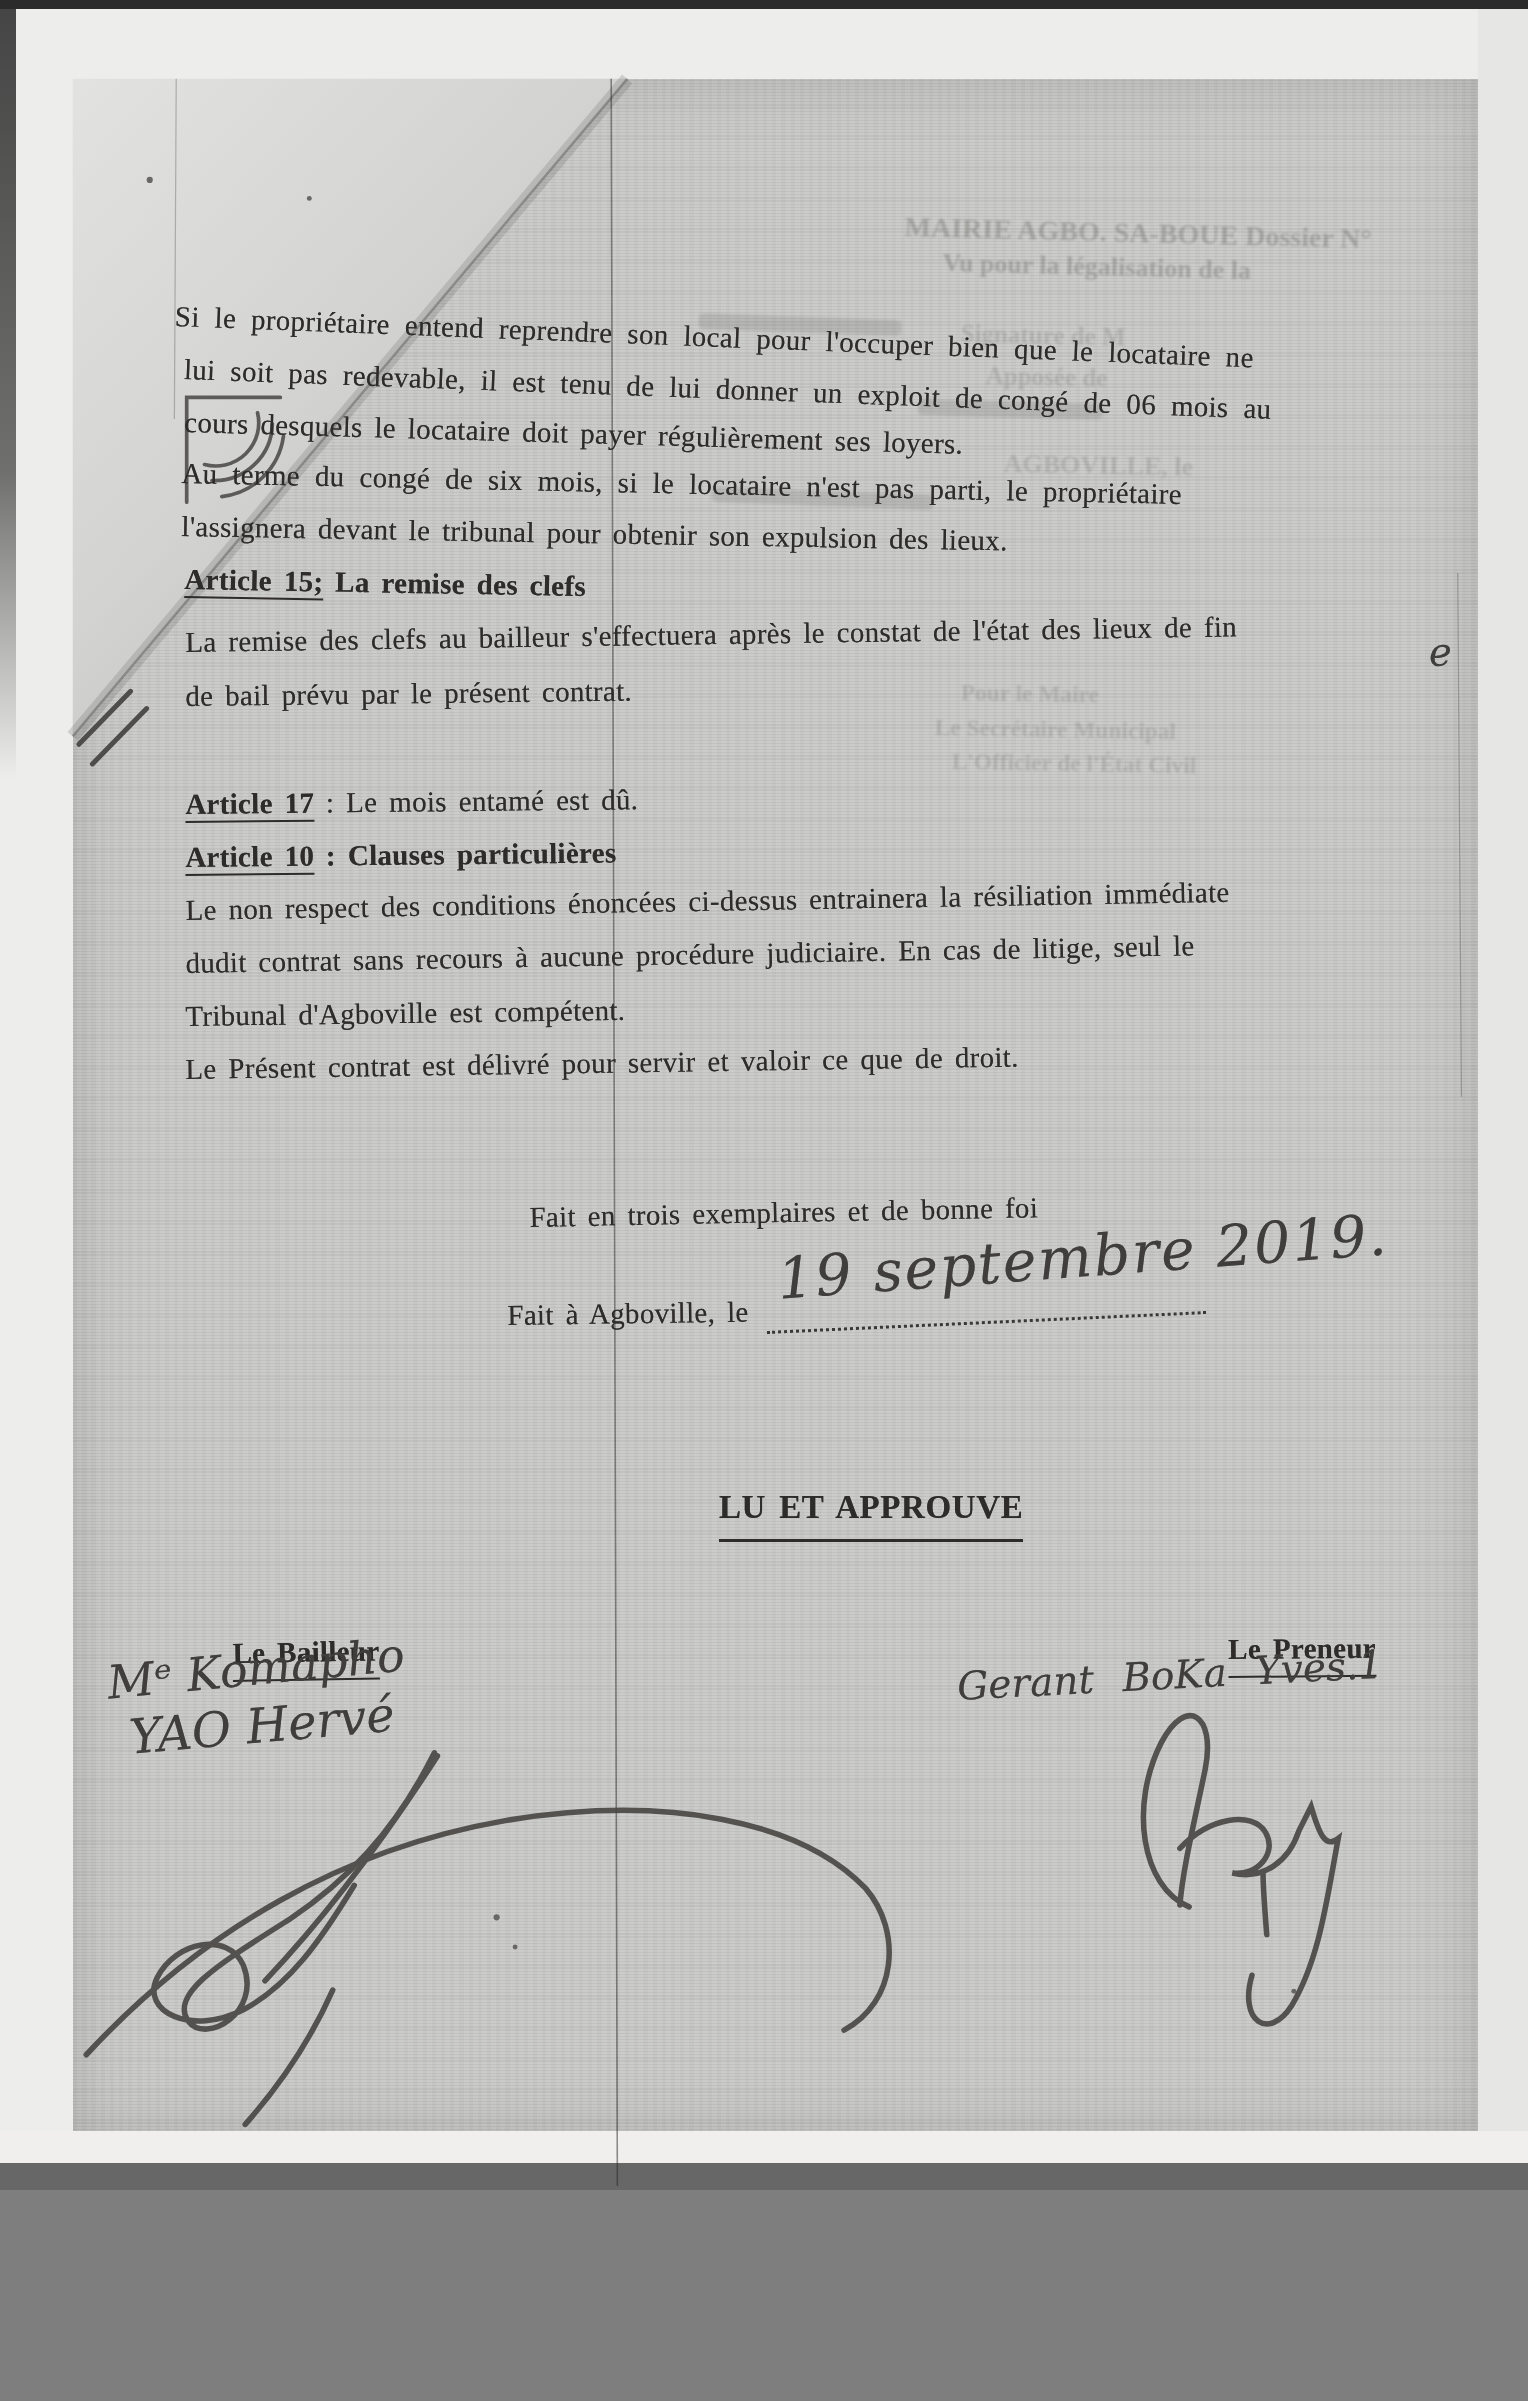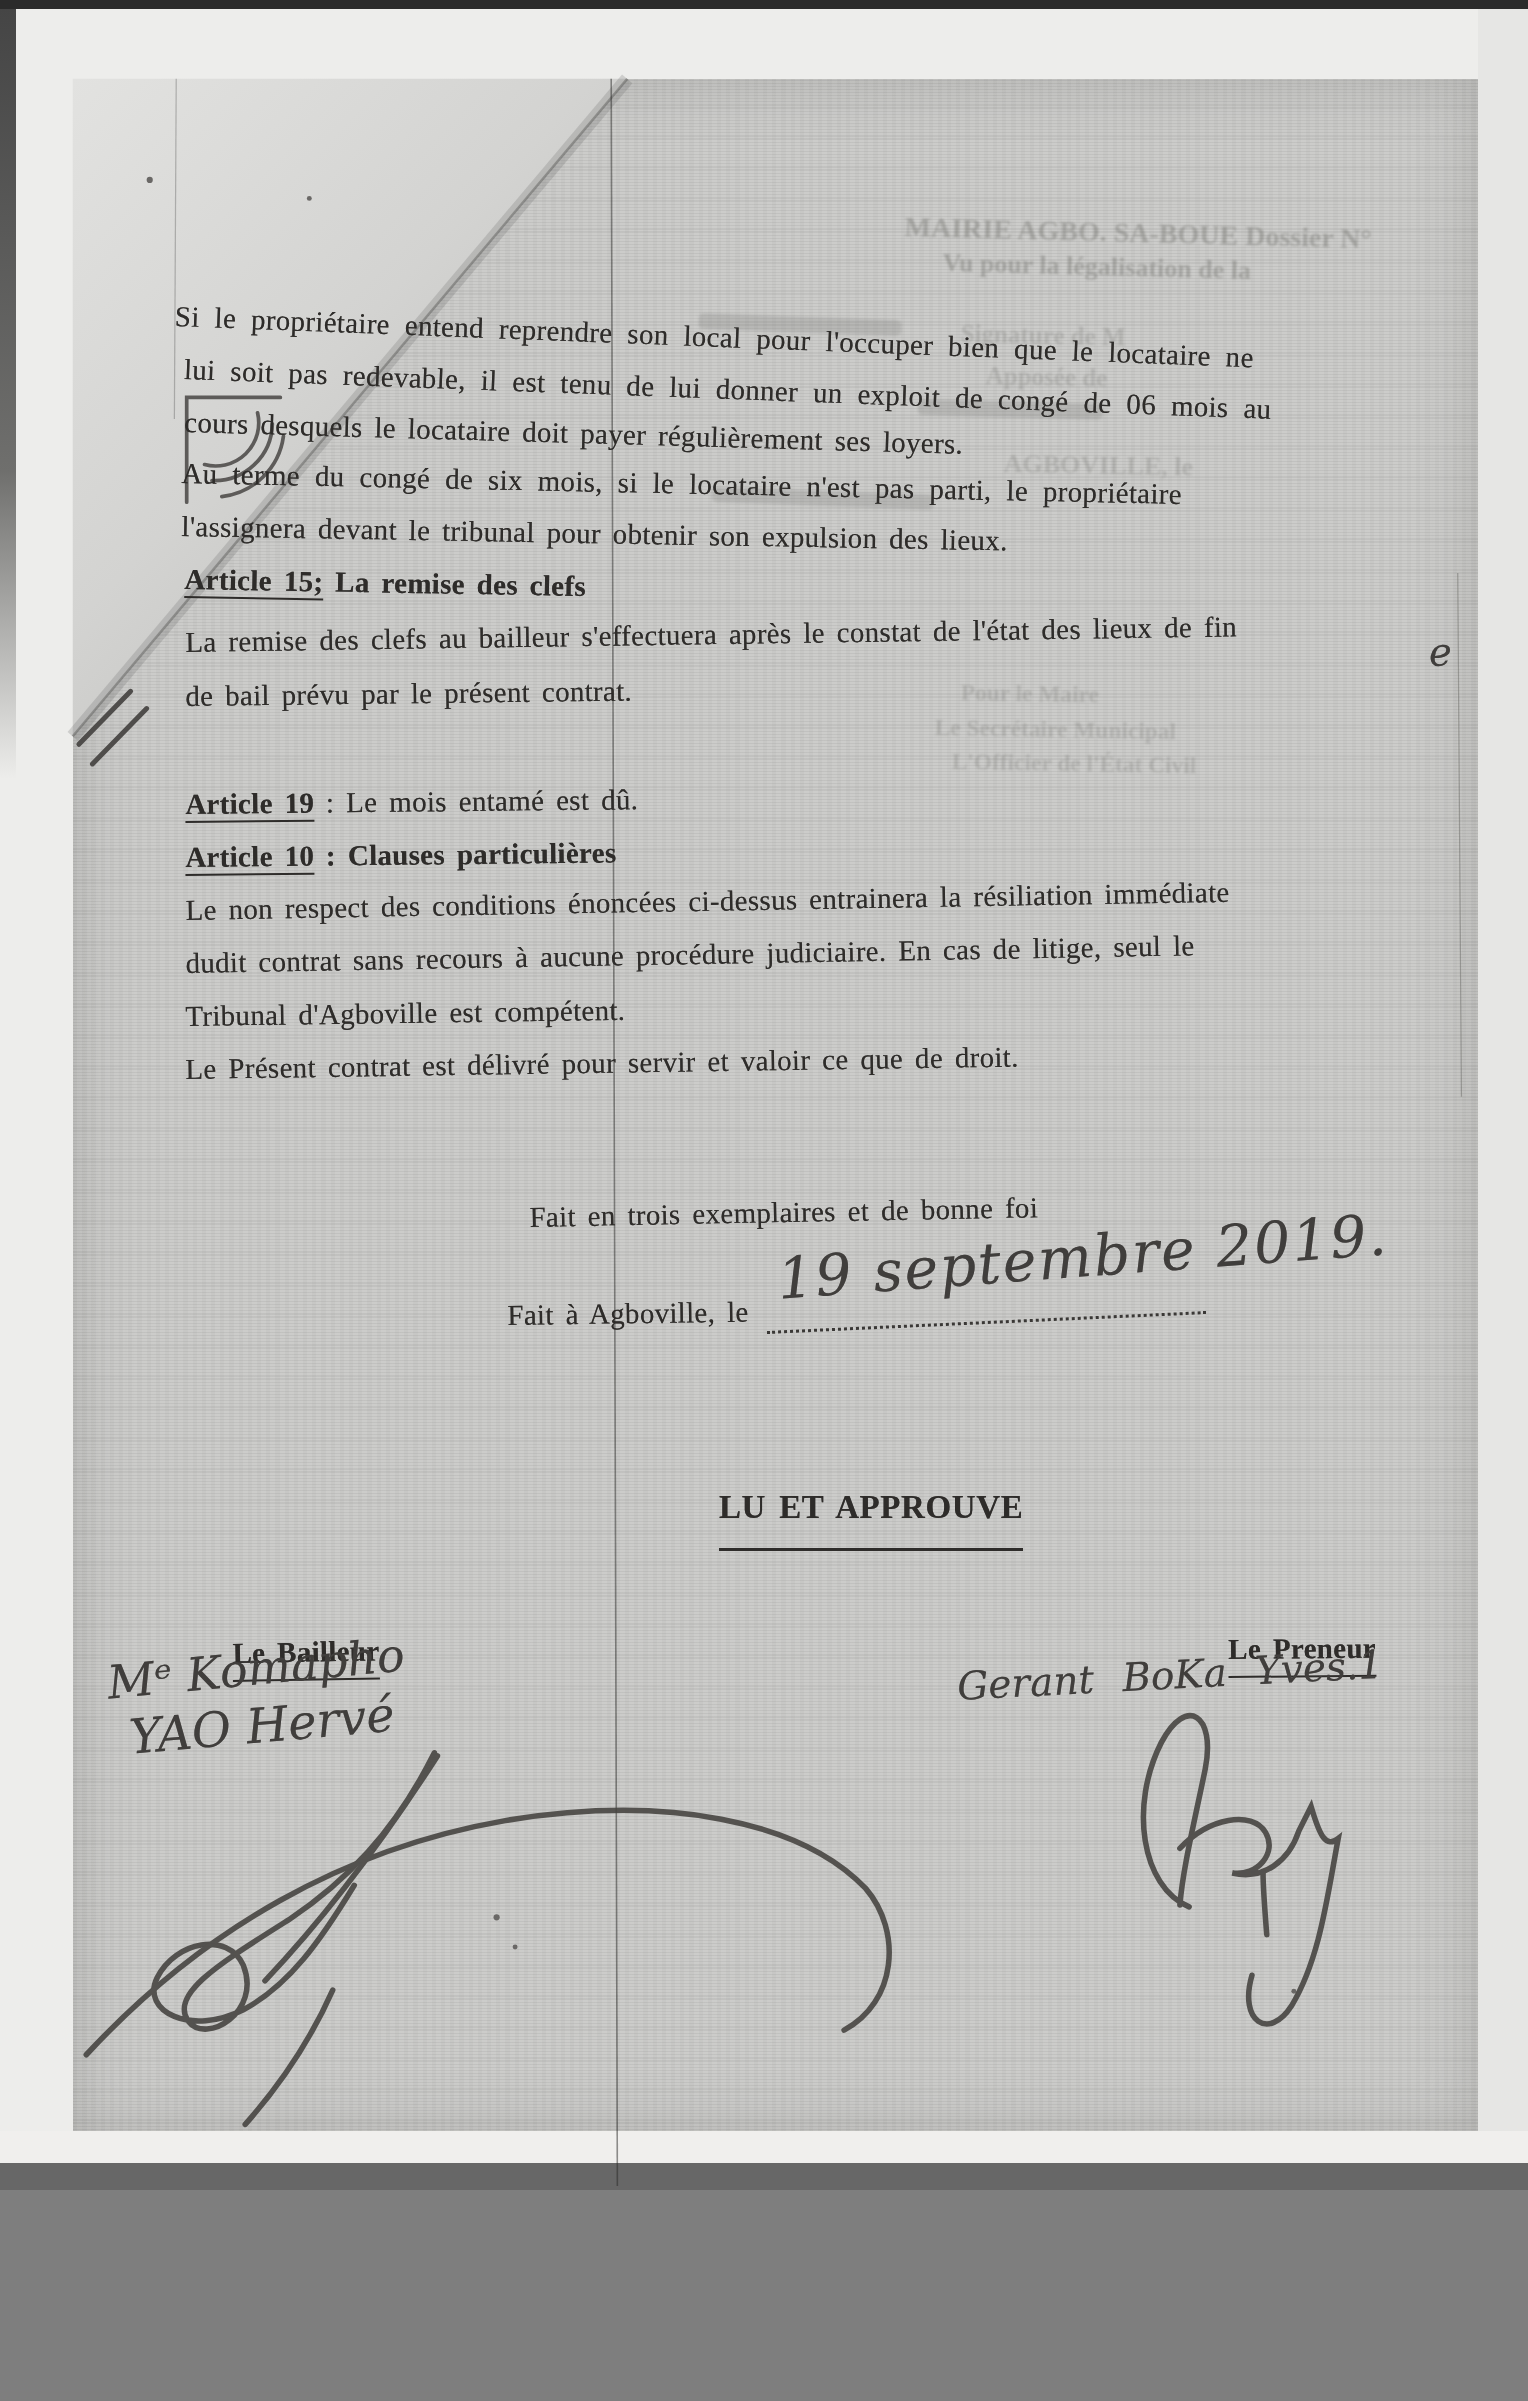--- a/index.html
+++ b/index.html
@@ -20,21 +20,21 @@
          repeating-linear-gradient(0deg, rgba(0,0,0,.045) 0 1.2px, rgba(255,255,255,.04) 1.2px 3.1px),
          repeating-linear-gradient(90deg, rgba(0,0,0,.018) 0 4.3px, rgba(255,255,255,.02) 4.3px 9.2px);}
   .strip-right{position:absolute;left:1478px;top:8.6px;width:51px;height:2125px;background:#e6e6e4;}
   
   .t{position:absolute;white-space:nowrap;color:#2e2c2a;font-size:29px;line-height:52px;
      letter-spacing:0.3px;word-spacing:4.3px;transform-origin:left top;
      text-shadow:0 0 0.6px rgba(46,44,42,.65);}
   .t.wide{word-spacing:7.4px;}
   .t b,.b{font-weight:700;}
   .ul{border-bottom:2.5px solid #2e2c2a;padding-bottom:0.6px;}
-  .lu{font-size:33px;font-weight:700;letter-spacing:0.6px;border-bottom:3.7px solid #2e2c2a;padding-bottom:15px;}
+  .lu{font-size:33px;font-weight:700;letter-spacing:0.6px;border-bottom:3.7px solid #2e2c2a;padding-bottom:6px;}
   .siglabel{font-size:29px;font-weight:700;border-bottom:2.5px solid #2e2c2a;padding-bottom:1.2px;}
   
   .hw{position:absolute;white-space:nowrap;font-style:italic;color:#403e3c;
       font-family:"DejaVu Serif", serif;transform-origin:left top;
       text-shadow:0 0 0.6px rgba(64,62,60,.5);}
   .dotline{position:absolute;width:439px;border-bottom:3.7px dotted #3a3836;transform-origin:left top;}
   
   .ghost{position:absolute;white-space:nowrap;font-weight:700;color:rgba(104,104,100,.40);
          filter:blur(1px);transform-origin:left top;font-family:"Liberation Serif",serif;}
   .ghost.faint{color:rgba(112,112,108,.28);}
@@ -126,21 +126,21 @@
   <div class="t" style="left:185px;top:396px;transform:rotate(1.6deg);">cours desquels le locataire doit payer régulièrement ses loyers.</div>
 
   <div class="t wide" style="left:182px;top:447px;transform:rotate(1.2deg);">Au terme du congé de six mois, si le locataire n'est pas parti, le propriétaire</div>
   <div class="t" style="left:182px;top:500px;transform:rotate(1.0deg);">l'assignera devant le tribunal pour obtenir son expulsion des lieux.</div>
 
   <div class="t b" style="left:185px;top:553px;transform:rotate(1.0deg);"><span class="ul">Article 15;</span><span> La remise des clefs</span></div>
 
   <div class="t" style="left:185px;top:616px;transform:rotate(-0.85deg);">La remise des clefs au bailleur s'effectuera après le constat de l'état des lieux de fin</div>
   <div class="t" style="left:185px;top:670px;transform:rotate(-0.7deg);">de bail prévu par le présent contrat.</div>
 
-  <div class="t" style="left:185px;top:778px;transform:rotate(-0.6deg);"><span class="ul b">Article 19</span><span> : Le mois entamé est dû.</span></div>
+  <div class="t" style="left:185px;top:778px;transform:rotate(-0.6deg);"><span class="ul b">Article 17</span><span> : Le mois entamé est dû.</span></div>
 
   <div class="t" style="left:185px;top:831px;transform:rotate(-0.6deg);"><span class="ul b">Article 10</span><span class="b"> : Clauses particulières</span></div>
 
   <div class="t" style="left:185px;top:884px;transform:rotate(-1.0deg);">Le non respect des conditions énoncées ci-dessus entrainera la résiliation immédiate</div>
   <div class="t" style="left:185px;top:937px;transform:rotate(-1.0deg);">dudit contrat sans recours à aucune procédure judiciaire. En cas de litige, seul le</div>
   <div class="t" style="left:185px;top:990px;transform:rotate(-0.8deg);">Tribunal d'Agboville est compétent.</div>
 
   <div class="t" style="left:185px;top:1043px;transform:rotate(-0.85deg);">Le Présent contrat est délivré pour servir et valoir ce que de droit.</div>
 
   <div class="t" style="left:529px;top:1191px;transform:rotate(-1.1deg);">Fait en trois exemplaires et de bonne foi</div>

